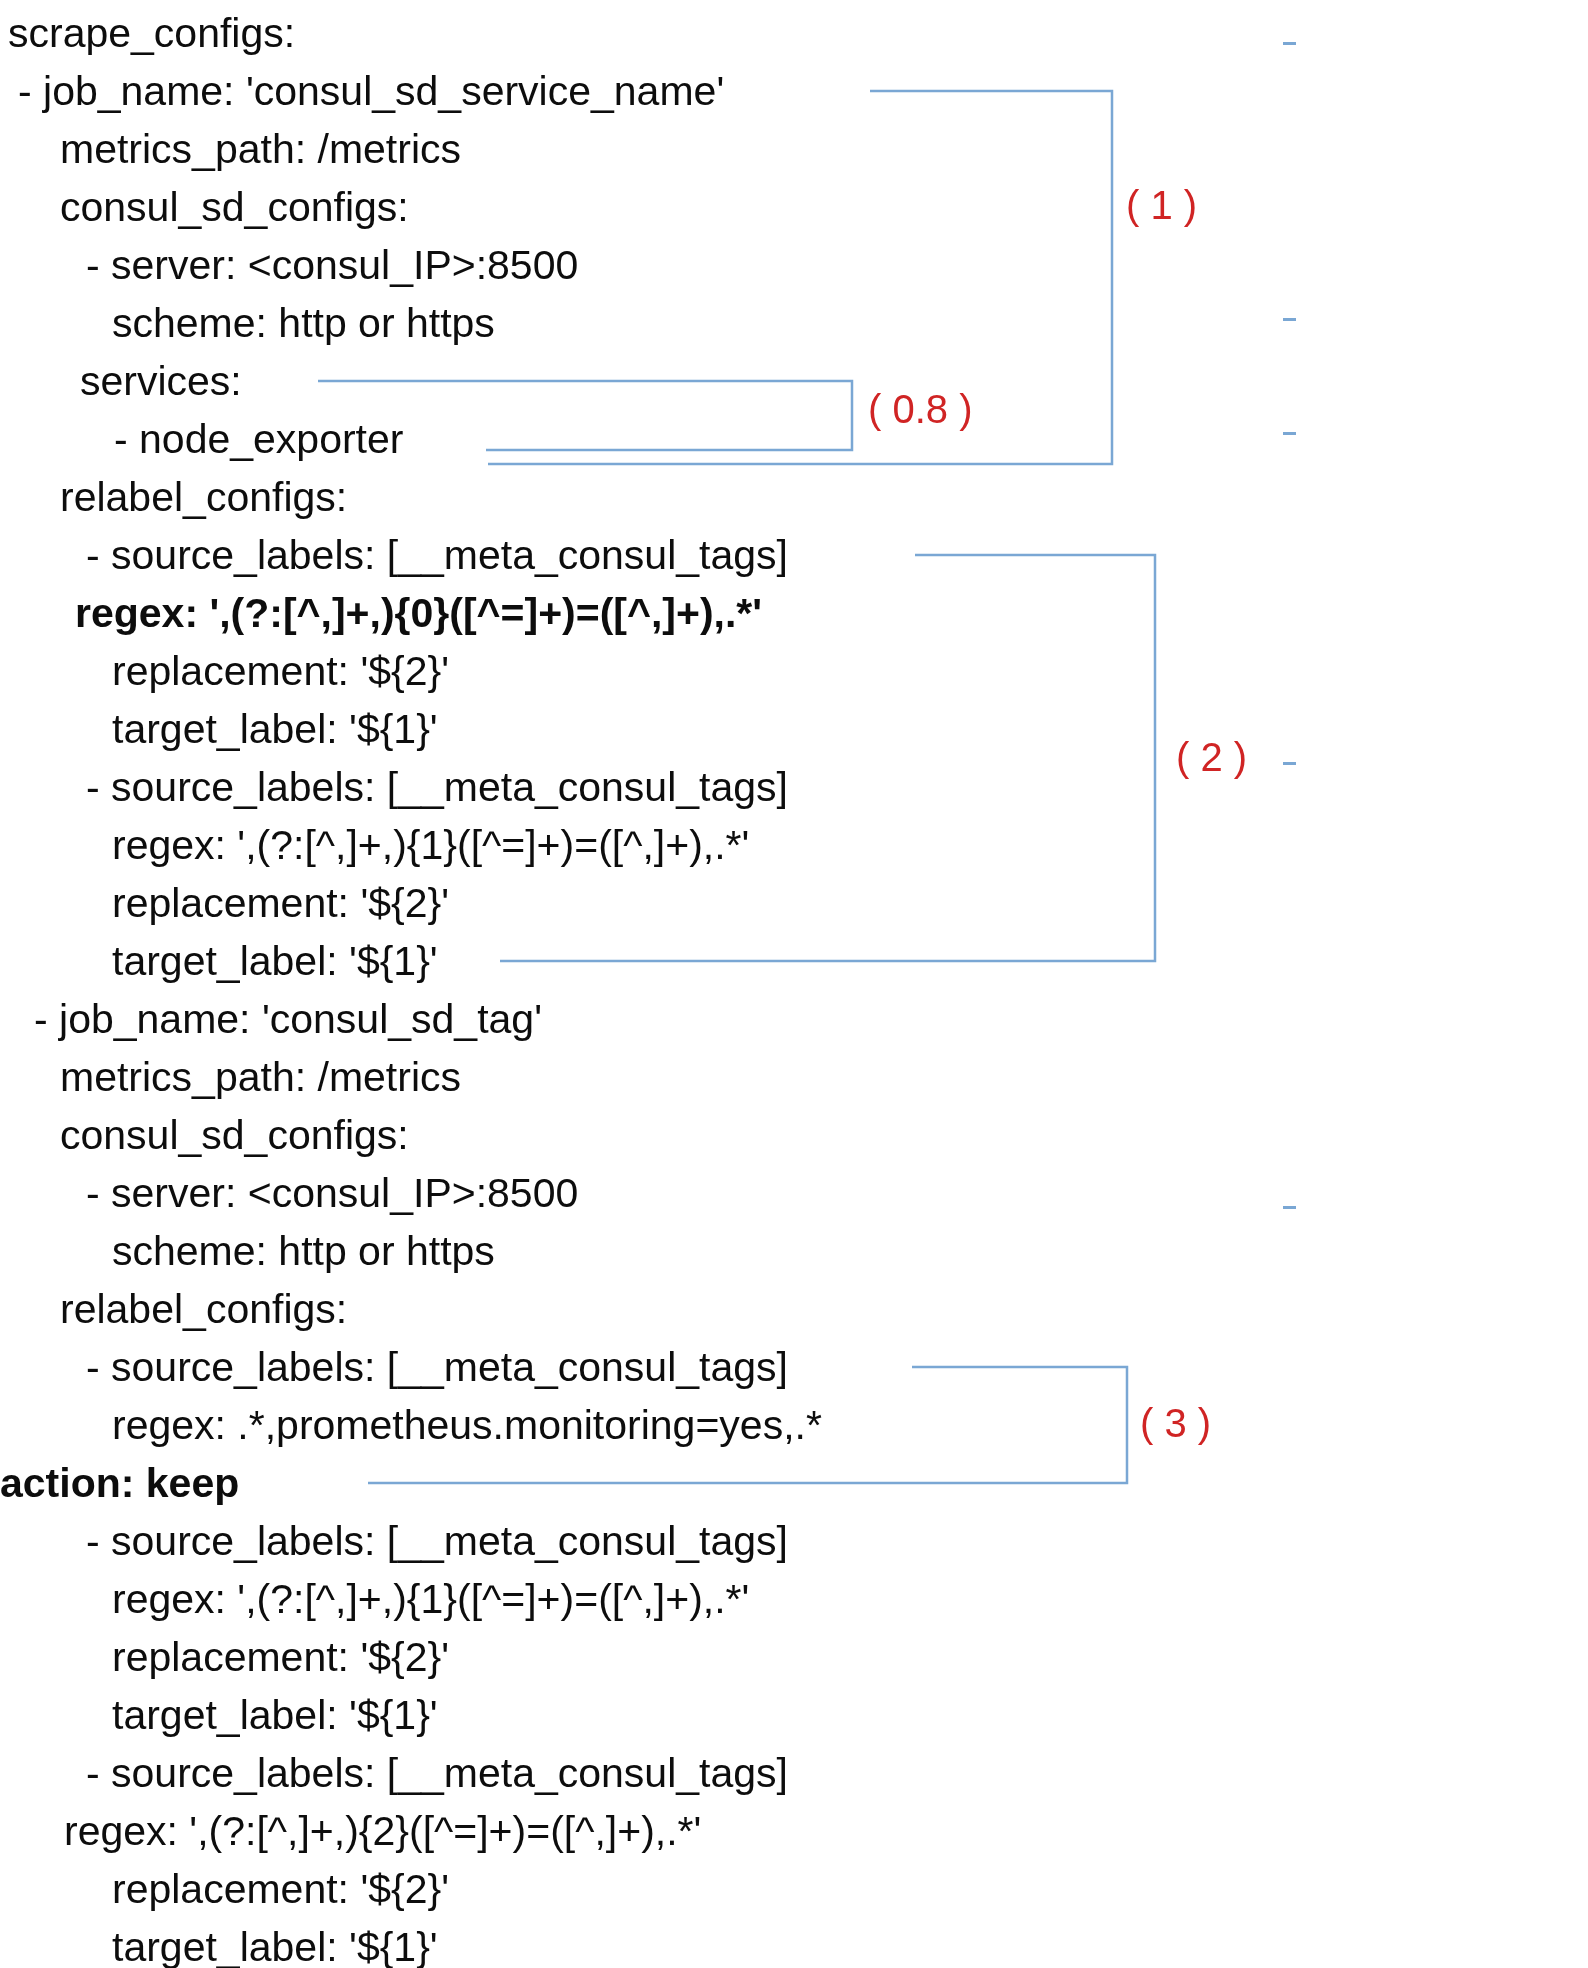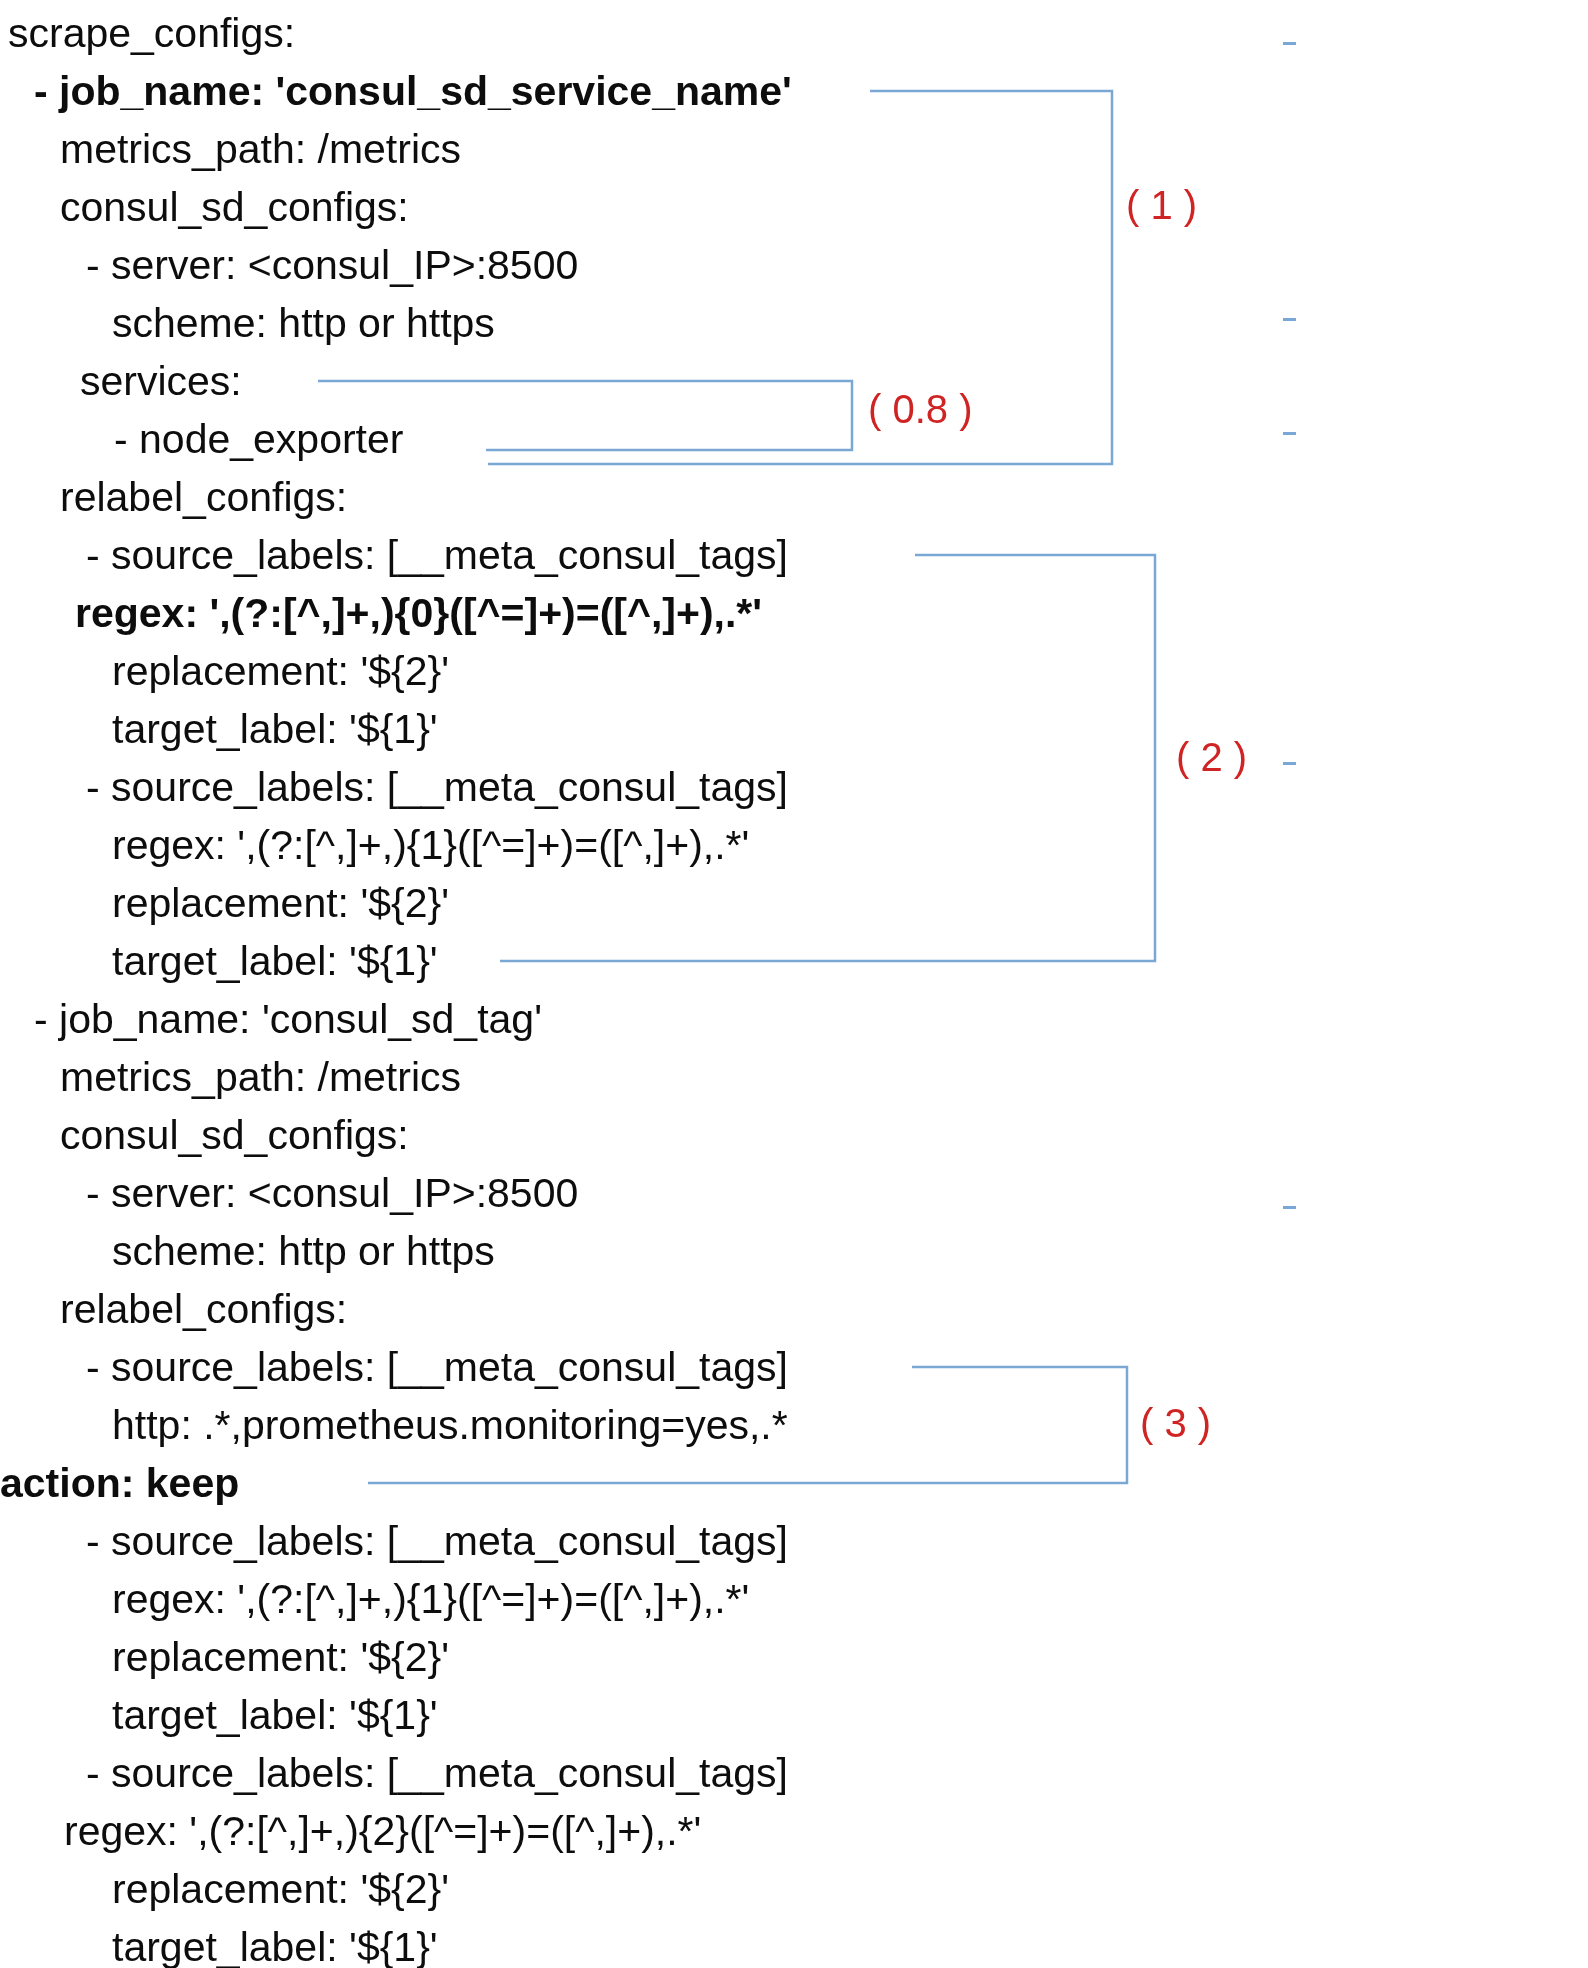--- a/index.html
+++ b/index.html
@@ -57,21 +57,21 @@
     background: var(--line-blue);
   }
 </style>
 </head>
 <body>
 
 <div id="canvas" style="--accent-red: #d02424; --line-blue: #7aa7d4;">
 
   <div id="code">
       <div class="code-line" style="padding-left: 8px;">scrape_configs:</div>
-      <div class="code-line" style="padding-left: 34px; font-weight: bold;">- job_name: 'consul_sd_service_name'</div>
+      <div class="code-line" style="padding-left: 18px;">- job_name: 'consul_sd_service_name'</div>
       <div class="code-line" style="padding-left: 60px;">metrics_path: /metrics</div>
       <div class="code-line" style="padding-left: 60px;">consul_sd_configs:</div>
       <div class="code-line" style="padding-left: 86px;">- server: &lt;consul_IP&gt;:8500</div>
       <div class="code-line" style="padding-left: 112px;">scheme: http or https</div>
       <div class="code-line" style="padding-left: 80px;">services:</div>
       <div class="code-line" style="padding-left: 114px;">- node_exporter</div>
       <div class="code-line" style="padding-left: 60px;">relabel_configs:</div>
       <div class="code-line" style="padding-left: 86px;">- source_labels: [__meta_consul_tags]</div>
       <div class="code-line" style="padding-left: 75px; font-weight: bold;">regex: ',(?:[^,]+,){0}([^=]+)=([^,]+),.*'</div>
       <div class="code-line" style="padding-left: 112px;">replacement: '${2}'</div>
@@ -80,21 +80,21 @@
       <div class="code-line" style="padding-left: 112px;">regex: ',(?:[^,]+,){1}([^=]+)=([^,]+),.*'</div>
       <div class="code-line" style="padding-left: 112px;">replacement: '${2}'</div>
       <div class="code-line" style="padding-left: 112px;">target_label: '${1}'</div>
       <div class="code-line" style="padding-left: 34px;">- job_name: 'consul_sd_tag'</div>
       <div class="code-line" style="padding-left: 60px;">metrics_path: /metrics</div>
       <div class="code-line" style="padding-left: 60px;">consul_sd_configs:</div>
       <div class="code-line" style="padding-left: 86px;">- server: &lt;consul_IP&gt;:8500</div>
       <div class="code-line" style="padding-left: 112px;">scheme: http or https</div>
       <div class="code-line" style="padding-left: 60px;">relabel_configs:</div>
       <div class="code-line" style="padding-left: 86px;">- source_labels: [__meta_consul_tags]</div>
-      <div class="code-line" style="padding-left: 112px;">http: .*,prometheus.monitoring=yes,.*</div>
+      <div class="code-line" style="padding-left: 112px;">regex: .*,prometheus.monitoring=yes,.*</div>
       <div class="code-line" style=" font-weight: bold;">action: keep</div>
       <div class="code-line" style="padding-left: 86px;">- source_labels: [__meta_consul_tags]</div>
       <div class="code-line" style="padding-left: 112px;">regex: ',(?:[^,]+,){1}([^=]+)=([^,]+),.*'</div>
       <div class="code-line" style="padding-left: 112px;">replacement: '${2}'</div>
       <div class="code-line" style="padding-left: 112px;">target_label: '${1}'</div>
       <div class="code-line" style="padding-left: 86px;">- source_labels: [__meta_consul_tags]</div>
       <div class="code-line" style="padding-left: 64px;">regex: ',(?:[^,]+,){2}([^=]+)=([^,]+),.*'</div>
       <div class="code-line" style="padding-left: 112px;">replacement: '${2}'</div>
       <div class="code-line" style="padding-left: 112px;">target_label: '${1}'</div>
     </div>

